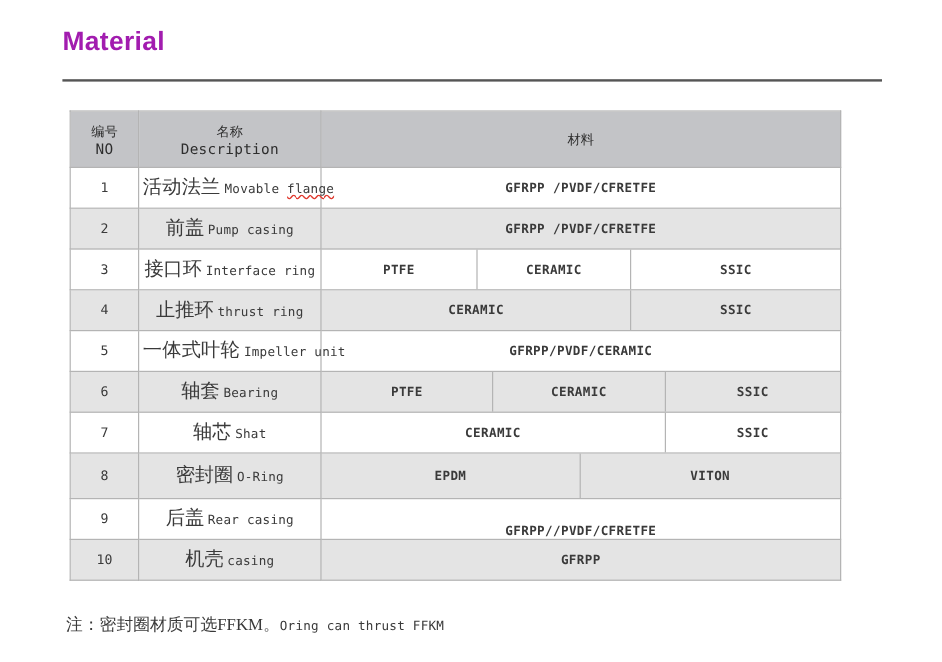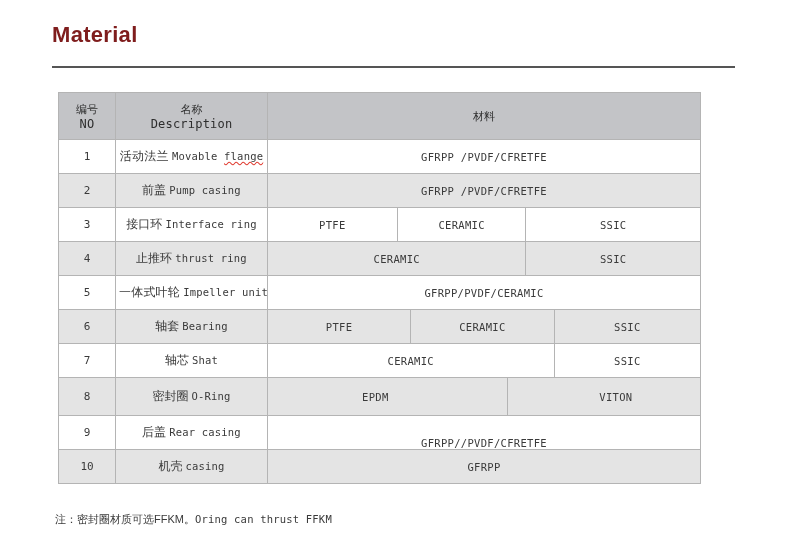--- a/index.html
+++ b/index.html
@@ -33,21 +33,21 @@
   .title-cn {
     font-size: 27px;
     font-weight: bold;
     color: #3399dd;
     letter-spacing: 1px;
     line-height: 34px;
   }
   .title-en {
     font-size: 22px;
     font-weight: bold;
-    color: #7f1d1d;
+    color: #a21caf;
     line-height: 34px;
     letter-spacing: 0.3px;
   }
   .title-rule {
     position: absolute;
     left: 0;
     top: 48px;
     width: 683px;
     height: 2px;
     background: #555555;
@@ -99,48 +99,49 @@
 
   .cell-no {
     font-family: "DejaVu Sans Mono", monospace;
     font-size: 11px;
   }
   .cell-desc {
     white-space: nowrap;
   }
   .desc-cn {
     font-family: "DejaVu Sans", sans-serif;
-    font-size: 12px;
+    font-size: 16px;
   }
   .desc-en {
     font-family: "DejaVu Sans Mono", monospace;
     font-size: 10.5px;
     letter-spacing: 0.2px;
   }
   .cell-mat {
     font-family: "DejaVu Sans Mono", monospace;
     font-size: 10.5px;
     letter-spacing: 0.3px;
     color: #3a3a3a;
+    font-weight: bold;
   }
   .misspell {
     text-decoration: underline wavy #e03a2f;
     text-decoration-skip-ink: none;
   }
 
   
   .note {
     position: absolute;
     left: 55px;
     top: 512px;
     font-size: 11px;
     color: #3a3a3a;
     white-space: nowrap;
   }
-  .note-cn { font-family: Liberation Sans, sans-serif; font-size: 11px; }
+  .note-cn { font-family: Liberation Serif, serif; font-size: 14px; }
   .note-en { font-family: "DejaVu Sans Mono", monospace; font-size: 10.5px; letter-spacing: 0.2px; }
 </style>
 </head>
 <body>
 
 <div class="title-block">
   <div class="title-row">
     <span class="title-en">Material</span>
   </div>
   <div class="title-rule"></div>
@@ -229,21 +230,21 @@
           <div style="display: flex; height: 33px; width: 100%;">
             <div class="cell-mat" style="flex: 0 0 66.1%; display: flex; align-items: center; justify-content: center; box-sizing: border-box;">CERAMIC</div>
             <div class="cell-mat" style="flex: 0 0 33.9%; display: flex; align-items: center; justify-content: center; box-sizing: border-box; border-left: 1px solid rgb(180, 180, 180);">SSIC</div>
           </div>
         </td>
       </tr>
       <tr class="alt">
         <td class="col-no cell-no">8</td>
         <td class="col-desc cell-desc"><span class="desc-cn">密封圈</span> <span class="desc-en">O-Ring</span></td>
         <td style="padding: 0px; height: 33px;">
-          <div style="display: flex; height: 37px; width: 100%; gap: 24px;">
+          <div style="display: flex; height: 37px; width: 100%;">
             <div class="cell-mat" style="flex: 0 0 49.7%; display: flex; align-items: center; justify-content: center; box-sizing: border-box;">EPDM</div>
             <div class="cell-mat" style="flex: 0 0 50.3%; display: flex; align-items: center; justify-content: center; box-sizing: border-box; border-left: 1px solid rgb(180, 180, 180);">VITON</div>
           </div>
         </td>
       </tr>
       <tr class="plain">
         <td class="col-no cell-no">9</td>
         <td class="col-desc cell-desc"><span class="desc-cn">后盖</span> <span class="desc-en">Rear casing</span></td>
         <td style="padding: 0px; height: 33px;">
           <div style="display: flex; height: 33px; width: 100%; align-items: flex-end;">

